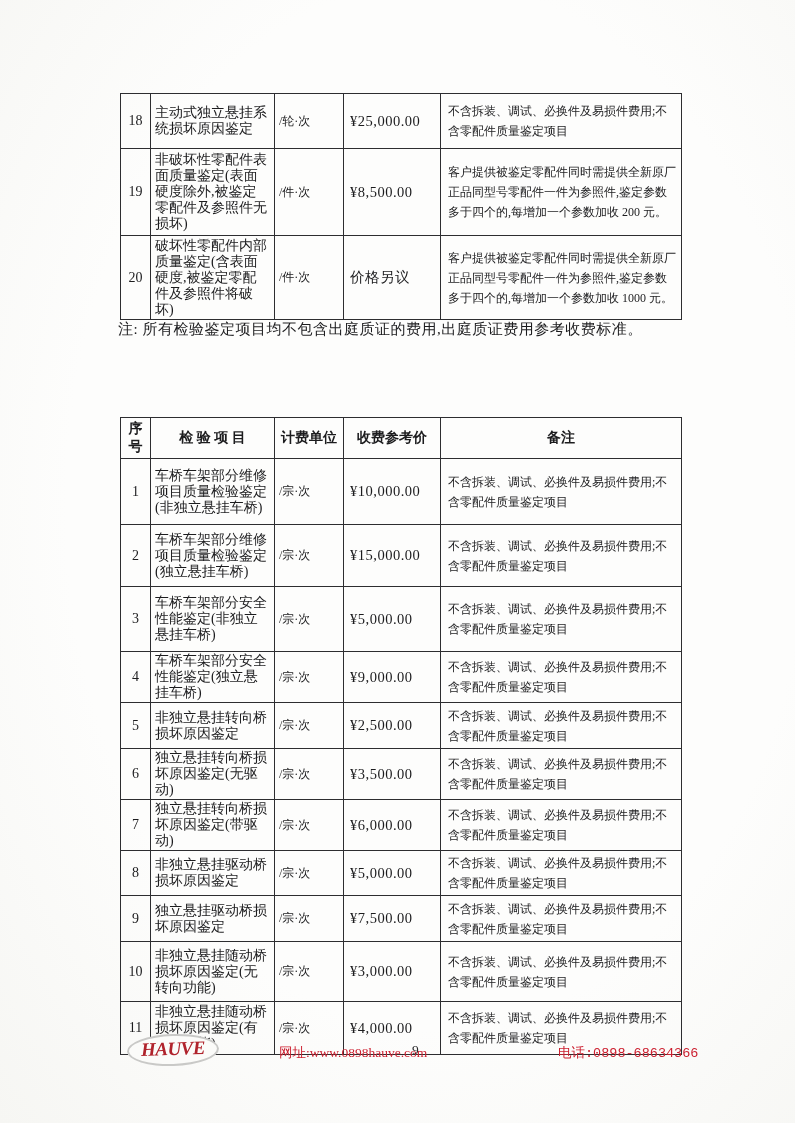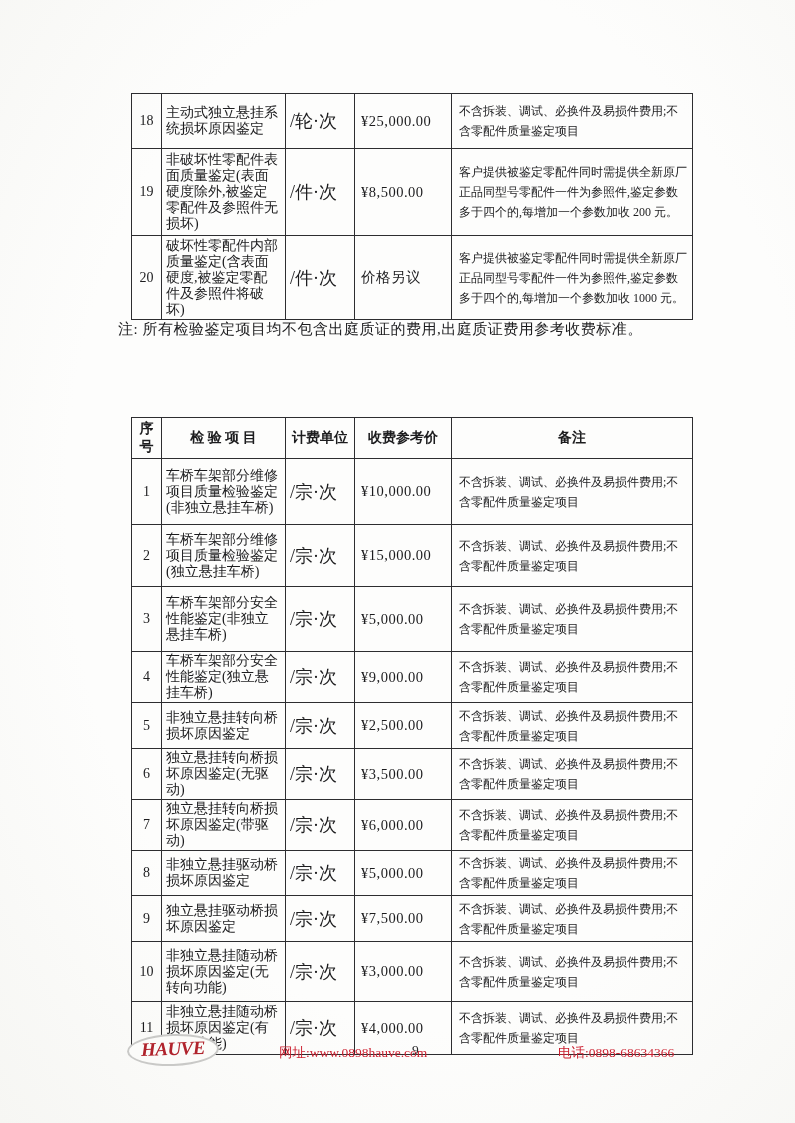--- a/index.html
+++ b/index.html
@@ -8,26 +8,26 @@
     width:795px;height:1123px;
     margin:0 auto;
     background:#fcfcfa;
     background-image:radial-gradient(ellipse at 55% 45%, #fdfdfc 60%, #f6f6f3 100%);
     font-family:"Liberation Serif","DejaVu Serif",serif;
     color:#1c1c1e;
     overflow:hidden;
   }
   table{border-collapse:collapse;table-layout:fixed;}
   td,th{border:1.6px solid #2d2d30;padding:1px 5px;vertical-align:middle;overflow:hidden;}
-  .tbl{position:absolute;left:131px;width:561px;}
+  .tbl{position:absolute;left:120px;width:561px;}
   .tbl-top{top:93px;}
   .tbl-main{top:417px;}
   .cell-no{text-align:center;font-size:14px;}
   .cell-item{font-size:14px;line-height:16px;text-align:left;padding-left:4px;}
-  .cell-unit{font-size:18px;padding-left:4px;white-space:nowrap;}
+  .cell-unit{font-size:12px;padding-left:4px;white-space:nowrap;}
   .cell-price{font-size:14.5px;padding-left:6px;white-space:nowrap;letter-spacing:0.5px;}
   .cell-remark{font-size:12px;line-height:20px;padding-left:7px;}
   th{font-size:14px;font-weight:bold;text-align:center;padding:2px 2px;}
   tr.h-hdr{height:23px;}
   tr.h-55{height:55px;} tr.h-87{height:87px;} tr.h-84{height:84px;}
   tr.h-66{height:66px;} tr.h-62{height:62px;} tr.h-65{height:65px;}
   tr.h-48{height:48px;} tr.h-46{height:46px;} tr.h-45{height:45px;}
   tr.h-60{height:60px;} tr.h-53{height:53px;}
   .note{position:absolute;left:118px;top:320px;width:580px;font-size:15px;letter-spacing:0.5px;}
   .heading{position:absolute;left:118px;top:364px;font-size:19px;font-weight:bold;letter-spacing:1.5px;}
@@ -40,21 +40,21 @@
     background:#fbfbf9;
   }
   .logo-text{
     font-style:italic;font-weight:bold;
     font-size:19px;letter-spacing:-0.5px;
     color:#b0232c;
     font-family:"Liberation Serif","DejaVu Serif",serif;
   }
   .footer-website{position:absolute;left:243px;top:12px;color:#cc2030;font-size:13.5px;padding-left:36px;}
   .footer-page{position:absolute;left:412px;top:10px;color:#2a2a2c;font-size:13.5px;}
-  .footer-phone{position:absolute;left:558px;top:12px;color:#cc2030;font-size:13.5px;}
+  .footer-phone{position:absolute;left:558px;top:12px;color:#cc2030;font-size:13.5px;font-family:Liberation Mono, monospace;}
 </style>
 </head>
 <body>
 
 <div class="page">
 
   <table class="tbl tbl-top">
     <colgroup>
       <col style="width:30px">
         <col style="width:124px">

